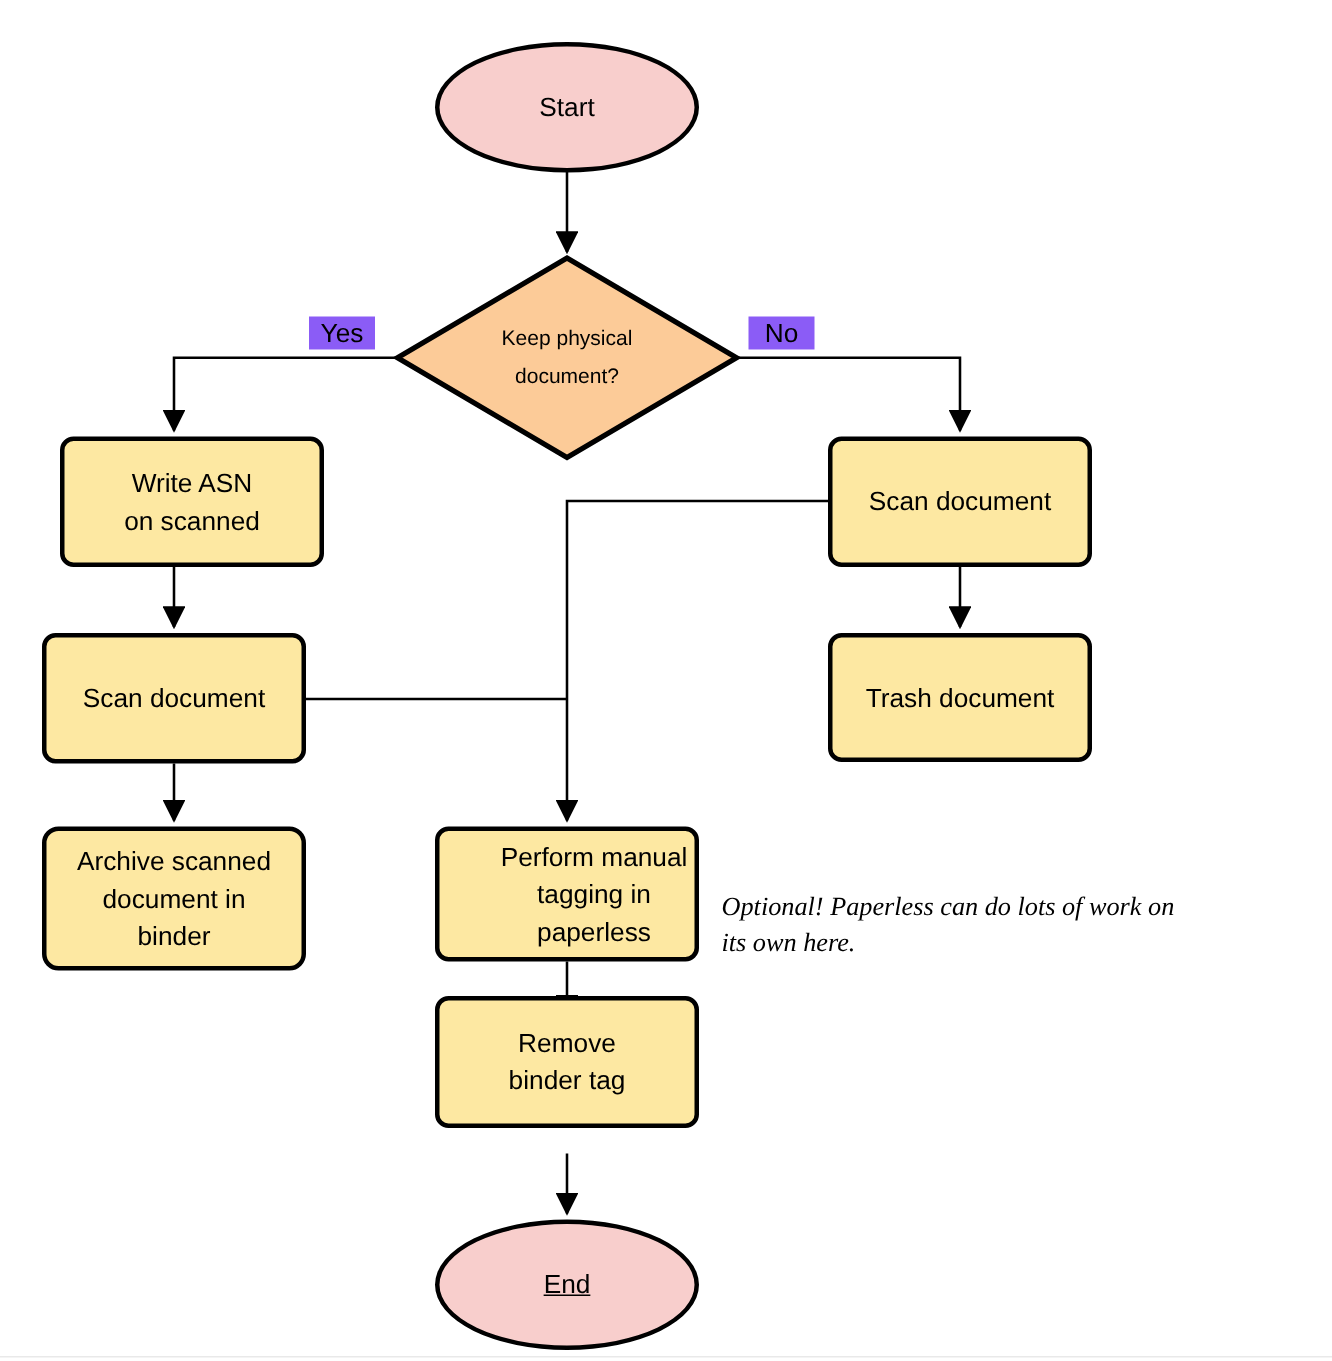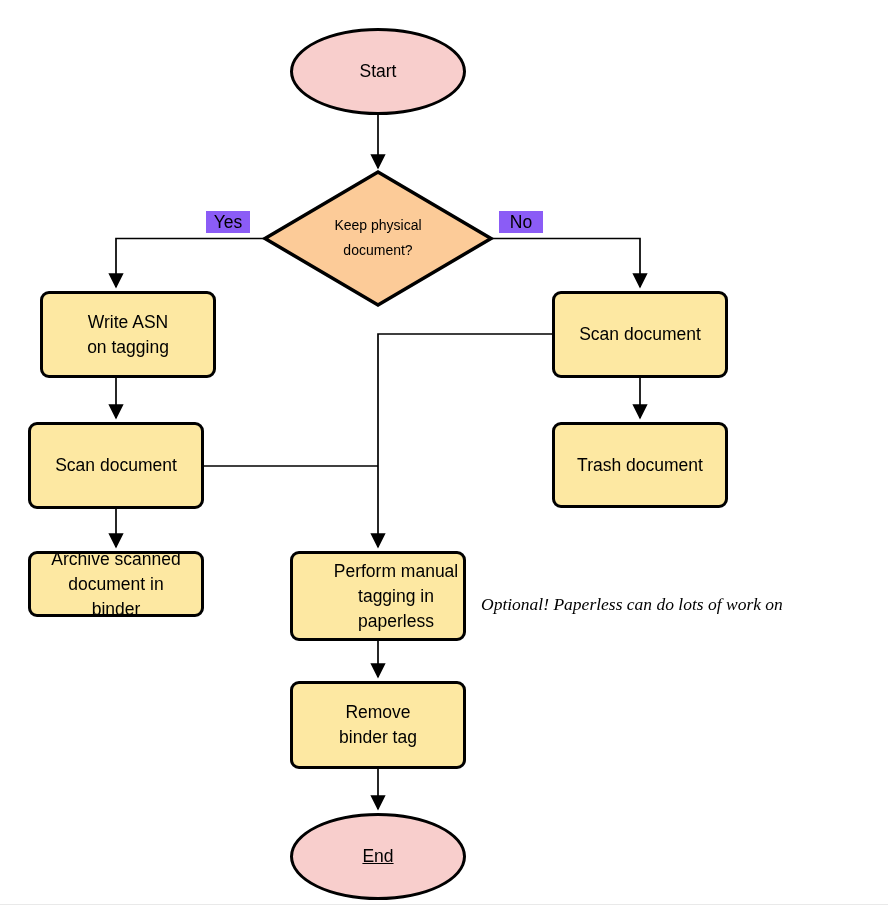--- a/index.html
+++ b/index.html
@@ -90,28 +90,28 @@
   <div class="decision-label" style="left:290px;top:213px;width:176px;height:50px;">
     <span class="line">Keep physical</span>
     <span class="line">document?</span>
   </div>
 
   <div class="edge-label" style="left:206px;top:211px;width:44px;">Yes</div>
   <div class="edge-label" style="left:499px;top:211px;width:44px;">No</div>
 
   <div class="node process" style="left:28px;top:291px;width:176px;height:87px;margin-left:12px;">
     <span class="line">Write ASN</span>
-    <span class="line">on tagging</span>
+    <span class="line">on scanned</span>
   </div>
 
   <div class="node process" style="left:28px;top:422px;width:176px;height:87px;">
     <span class="line">Scan document</span>
   </div>
 
-  <div class="node process" style="left:28px;top:551px;width:176px;height:66px;">
+  <div class="node process" style="left:28px;top:551px;width:176px;height:96px;border-radius:11px;">
     <span class="line">Archive scanned</span>
     <span class="line">document in</span>
     <span class="line">binder</span>
   </div>
 
   <div class="node process" style="left:552px;top:291px;width:176px;height:87px;">
     <span class="line">Scan document</span>
   </div>
 
   <div class="node process" style="left:552px;top:422px;width:176px;height:86px;">
@@ -119,23 +119,24 @@
   </div>
 
   <div class="node process" style="left:290px;top:551px;width:176px;height:90px;padding-left:36px;">
     <span class="line">Perform manual</span>
     <span class="line">tagging in</span>
     <span class="line">paperless</span>
   </div>
 
   <div class="annotation" style="left:481px;top:592px;">
     <span class="line" style="display:block">Optional! Paperless can do lots of work on</span>
+    <span class="line" style="display:block">its own here.</span>
   </div>
 
-  <div class="node process" style="left:290px;top:681px;width:176px;height:88px;">
+  <div class="node process" style="left:290px;top:664px;width:176px;height:88px;">
     <span class="line">Remove</span>
     <span class="line">binder tag</span>
   </div>
 
   <div class="node terminator" style="left:290px;top:813px;width:176px;height:87px;text-decoration:underline;">
     <span class="line">End</span>
   </div>
 
   <div class="bottom-edge"></div>
 </div>

